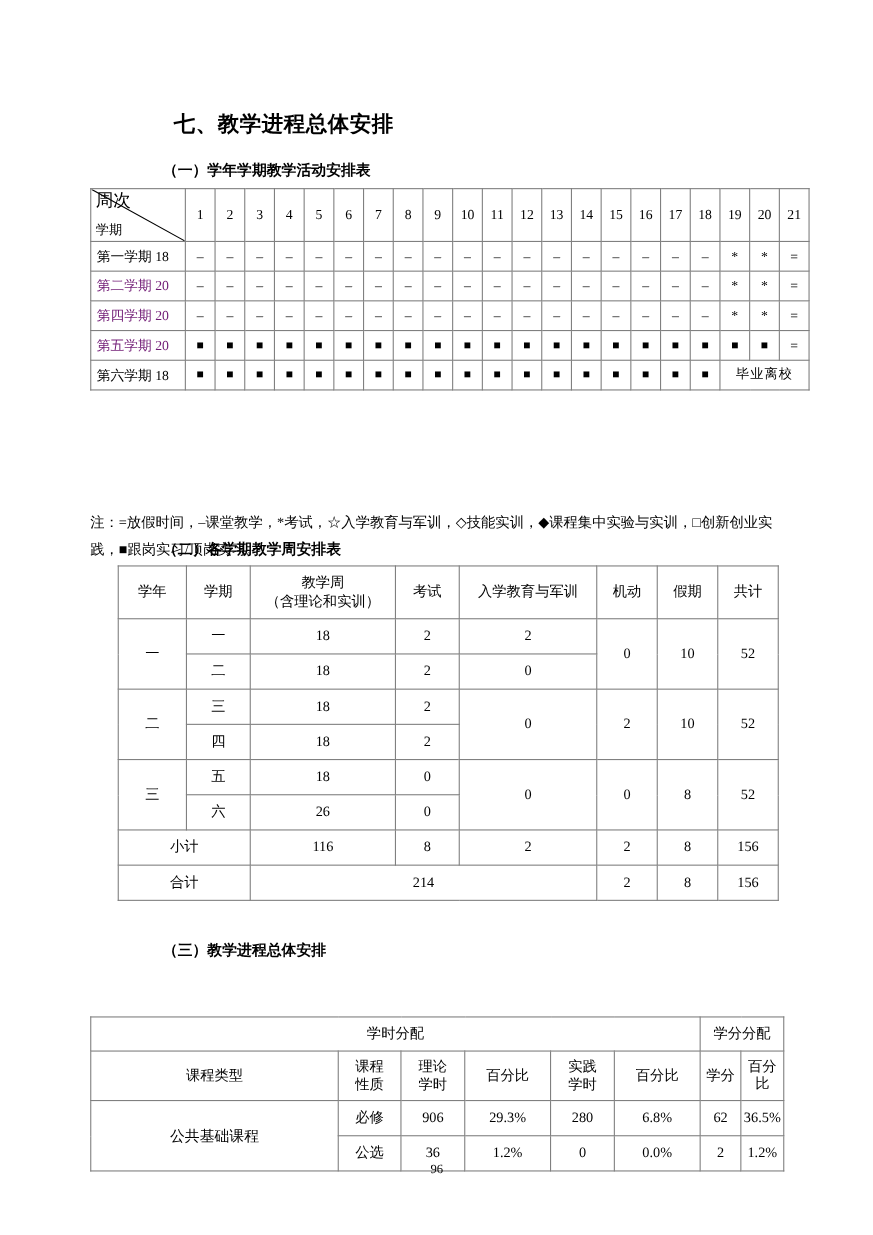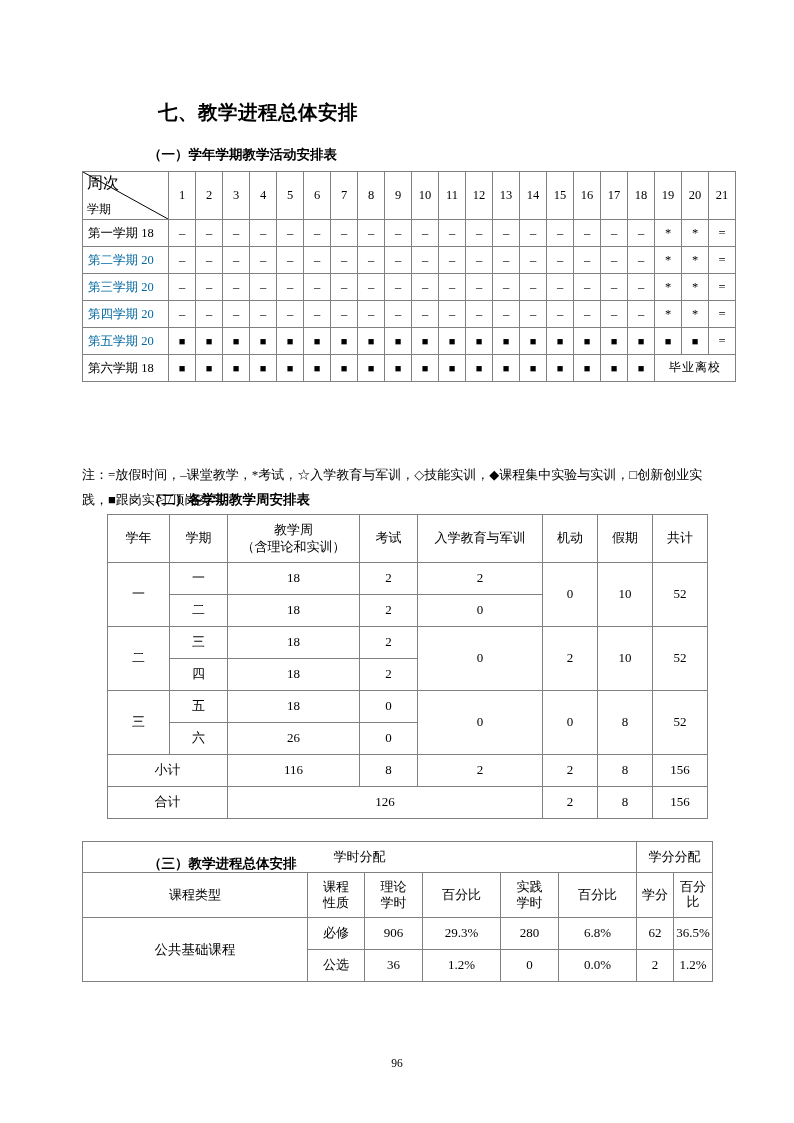--- a/index.html
+++ b/index.html
@@ -89,21 +89,21 @@
   }
   #tbl-schedule .wk-head { width: 26px; }
   #tbl-schedule .term-cell {
     width: 85px;
     text-align: left;
     padding-left: 5px;
     font-size: 12.5px;
     white-space: nowrap;
     margin-left: 44px;
   }
-  #tbl-schedule .term-red { color: #0369a1; }
+  #tbl-schedule .term-red { color: #701a75; }
   #tbl-schedule .sym { font-size: 12.5px; }
   #tbl-schedule .sq {
     font-size: 11px;
     line-height: 1;
   }
   #tbl-schedule .grad {
     font-size: 12px;
     letter-spacing: 1px;
   }
 
@@ -126,21 +126,21 @@
   }
   #tbl-weeks { width: 600px; }
   #tbl-weeks td { height: 31px; font-size: 13px; }
   #tbl-weeks .h { height: 47px; }
   .two-line { display: block; line-height: 1.25; }
 
   
   #tbl-credits-wrap {
     position: absolute;
     left: 82px;
-    top: 841px;
+    top: 924px;
   }
   #tbl-credits { width: 630px; }
   #tbl-credits td { height: 31px; font-size: 13px; }
   #tbl-credits .hrow1 td { height: 30px; }
   #tbl-credits .hrow2 td { height: 44px; }
   #tbl-credits .ctype { font-size: 13.5px; margin-left: 46px; }
 
   
   #page-number {
     position: absolute;
@@ -235,44 +235,20 @@
             <td class="sym">–</td>
             <td class="sym">–</td>
             <td class="sym">–</td>
             <td class="sym">–</td>
             <td class="sym">–</td>
             <td class="sym">*</td>
             <td class="sym">*</td>
             <td class="sym">=</td>
           </tr>
           <tr>
-            <td class="term-cell term-red">第三学期 20</td>
-            <td class="sym">–</td>
-            <td class="sym">–</td>
-            <td class="sym">–</td>
-            <td class="sym">–</td>
-            <td class="sym">–</td>
-            <td class="sym">–</td>
-            <td class="sym">–</td>
-            <td class="sym">–</td>
-            <td class="sym">–</td>
-            <td class="sym">–</td>
-            <td class="sym">–</td>
-            <td class="sym">–</td>
-            <td class="sym">–</td>
-            <td class="sym">–</td>
-            <td class="sym">–</td>
-            <td class="sym">–</td>
-            <td class="sym">–</td>
-            <td class="sym">–</td>
-            <td class="sym">*</td>
-            <td class="sym">*</td>
-            <td class="sym">=</td>
-          </tr>
-          <tr>
             <td class="term-cell term-red">第四学期 20</td>
             <td class="sym">–</td>
             <td class="sym">–</td>
             <td class="sym">–</td>
             <td class="sym">–</td>
             <td class="sym">–</td>
             <td class="sym">–</td>
             <td class="sym">–</td>
             <td class="sym">–</td>
             <td class="sym">–</td>
@@ -419,21 +395,21 @@
             <td colspan="2">小计</td>
             <td>116</td>
             <td>8</td>
             <td>2</td>
             <td>2</td>
             <td>8</td>
             <td>156</td>
           </tr>
           <tr>
             <td colspan="2">合计</td>
-            <td colspan="3">126</td>
+            <td colspan="3">214</td>
             <td>2</td>
             <td>8</td>
             <td>156</td>
           </tr>
         </tbody>
     </table>
   </div>
 
   <div class="sec-title" id="sec3-title">（三）教学进程总体安排</div>
 

